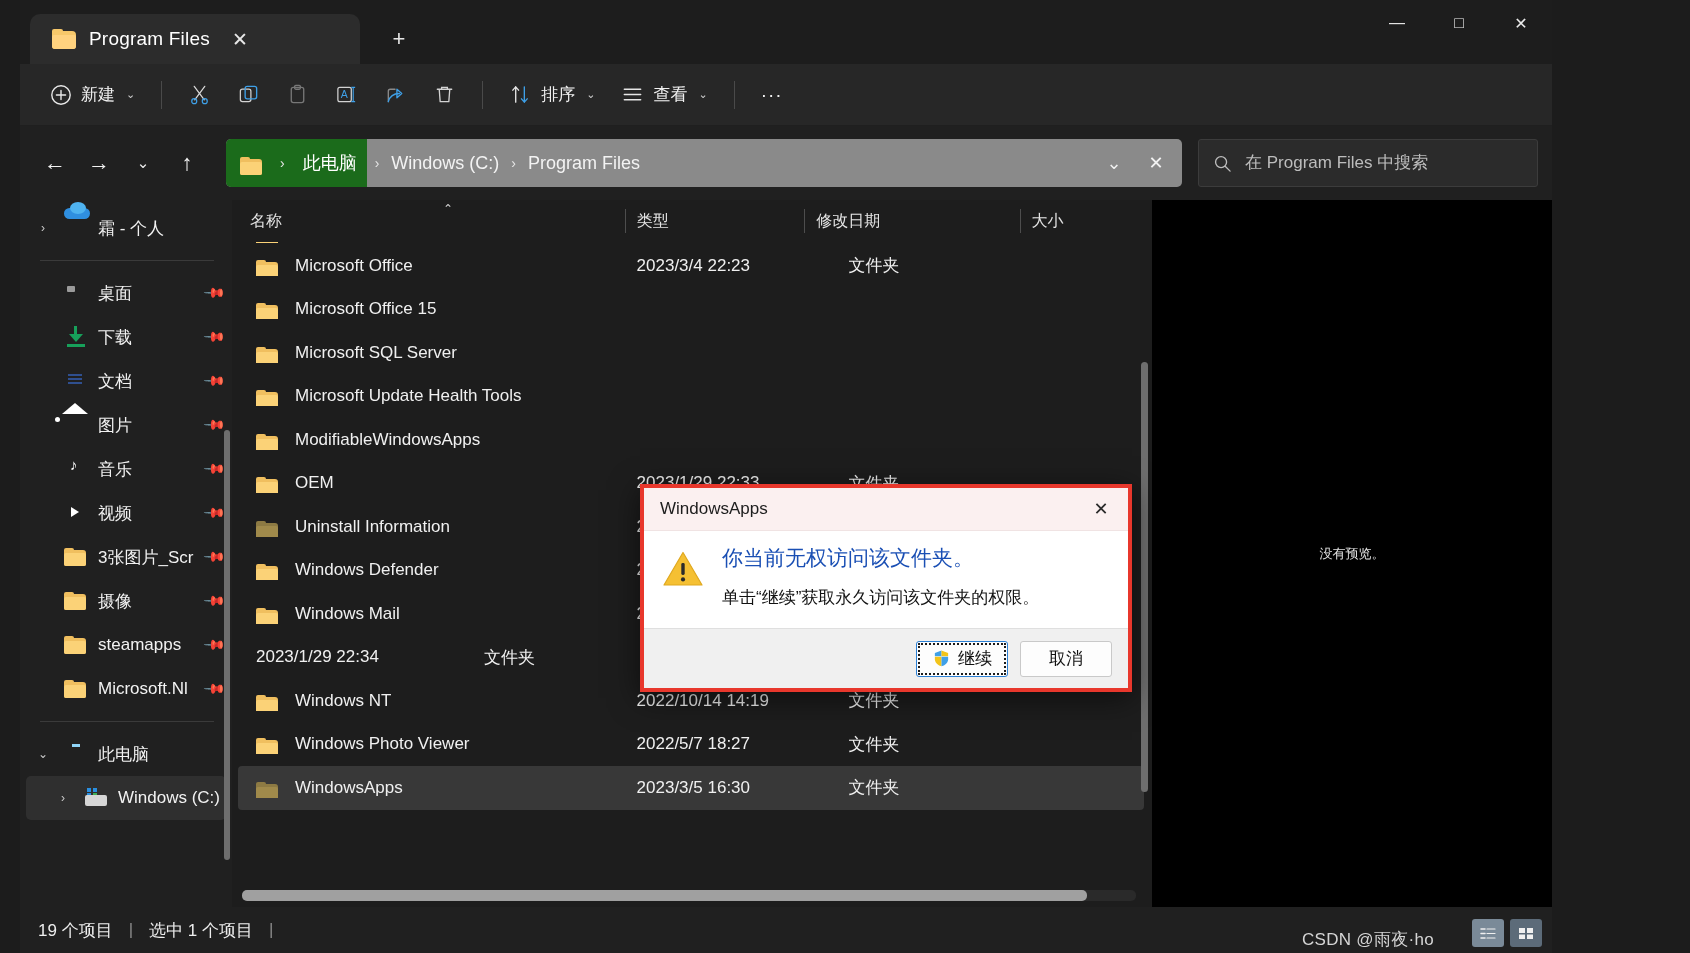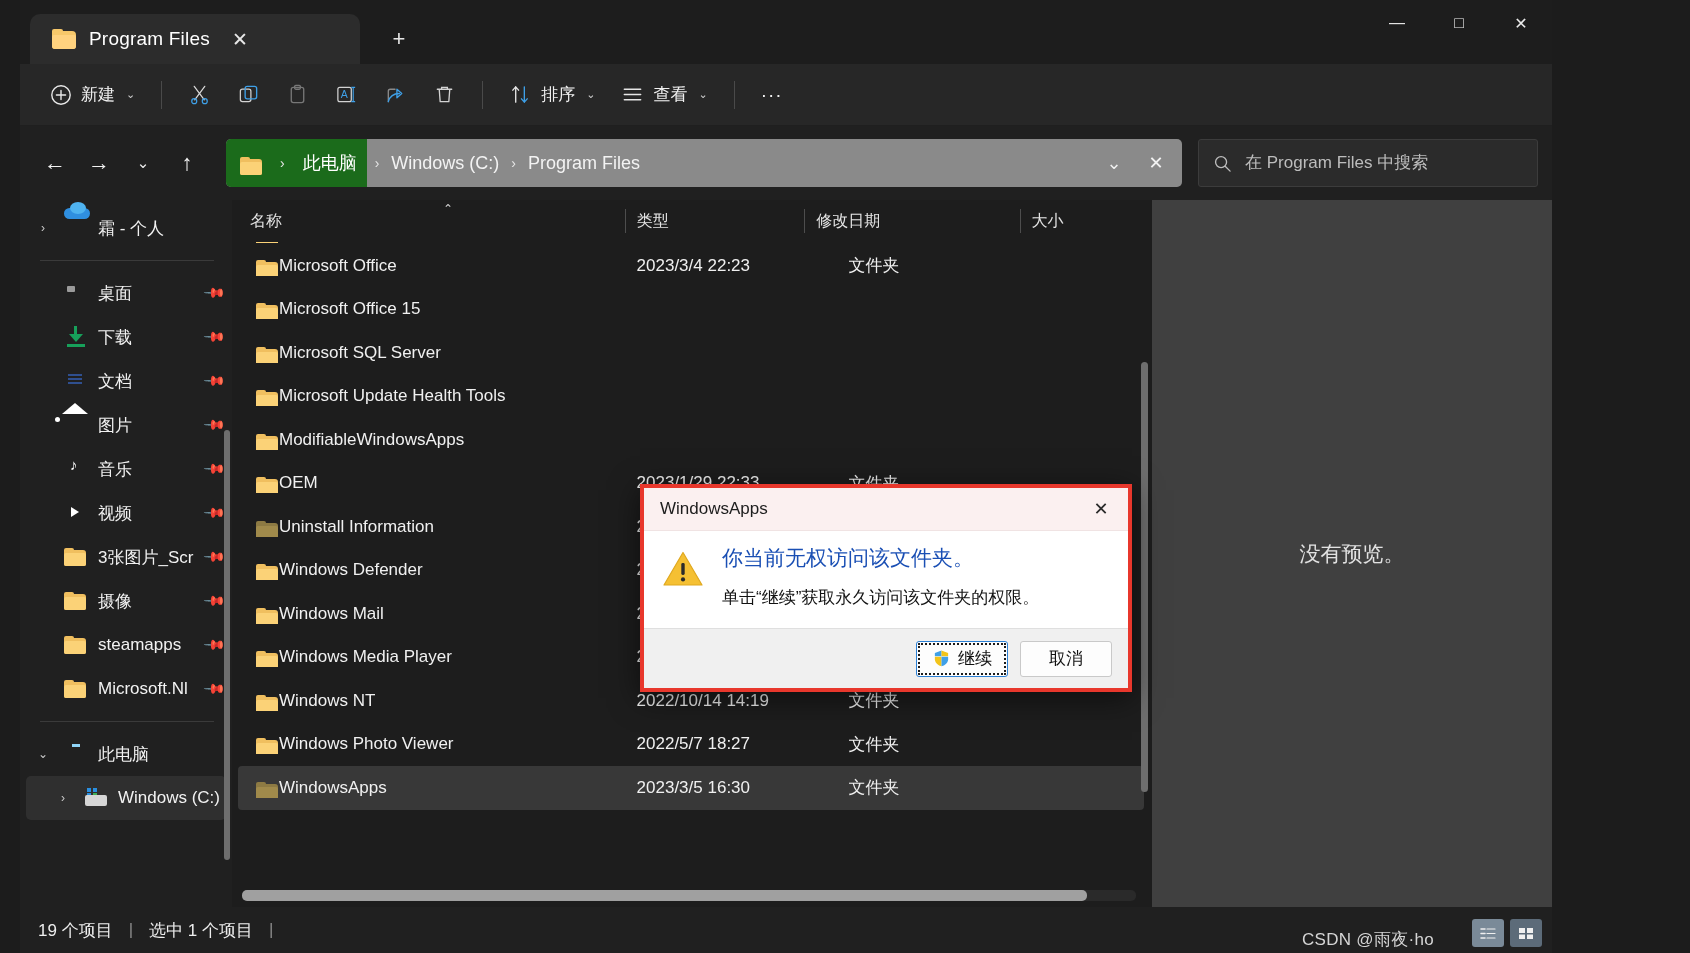--- a/index.html
+++ b/index.html
@@ -248,21 +248,21 @@
     padding: 0 8px 0 6px;
   }
   .row {
     display: flex; align-items: center;
     height: 43.5px;
     border-radius: 4px;
     color: #f0f0f0; font-size: 17px;
     padding-left: 6px;
   }
   .row.selected { background: #383838; }
-  .cell { padding-left: 12px; display: flex; align-items: center; gap: 1px; white-space: nowrap; overflow: hidden; }
+  .cell { padding-left: 12px; display: flex; align-items: center; gap: 17px; white-space: nowrap; overflow: hidden; }
   .c-name { width: 410px; }
   .c-date { width: 228px; }
   .c-type { width: 190px; }
   .c-size { width: 140px; }
 
   .list-scroll-v {
     position: absolute; right: 4px; top: 120px; width: 7px; height: 430px;
     background: #6e6e6e; border-radius: 4px;
   }
   .hscroll-track {
@@ -270,23 +270,23 @@
     background: #2a2a2a; border-radius: 5px;
   }
   .hscroll-thumb {
     position: absolute; left: 0; top: 0; height: 11px; width: 845px;
     background: #a0a0a0; border-radius: 5px;
   }
 
   
   .preview {
     width: 400px; flex: 0 0 400px;
-    background: #404040;
+    background: #000000;
     display: flex; align-items: center; justify-content: center;
-    color: #e2e2e2; font-size: 21px;
+    color: #e2e2e2; font-size: 13px;
   }
 
   
   .statusbar {
     height: 46px; flex: 0 0 46px;
     background: #202020;
     display: flex; align-items: center;
     padding: 0 18px;
     color: #ededed; font-size: 17px;
     gap: 16px;
@@ -797,28 +797,20 @@
                 <span class="f"></span>
               </span>
             <span>Windows Mail</span>
           </div>
           <div class="cell c-date">2022/12/16 11:08</div>
           <div class="cell c-type">文件夹</div>
           <div class="cell c-size"></div>
         </div>
 
         <div class="row">
-          <div class="cell c-name">
-            <span class="ico-folder">
-                <span class="b"></span>
-                <span class="t"></span>
-                <span class="f"></span>
-              </span>
-            <span>Windows Media Player</span>
-          </div>
           <div class="cell c-date">2023/1/29 22:34</div>
           <div class="cell c-type">文件夹</div>
           <div class="cell c-size"></div>
         </div>
 
         <div class="row">
           <div class="cell c-name">
             <span class="ico-folder">
                 <span class="b"></span>
                 <span class="t"></span>

